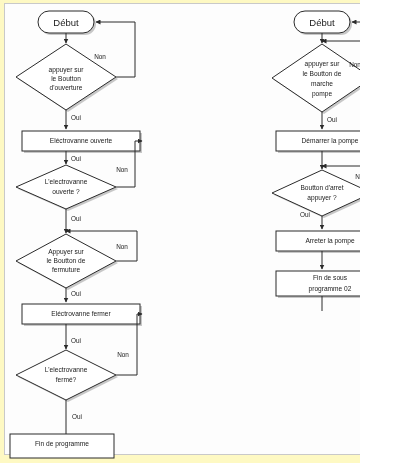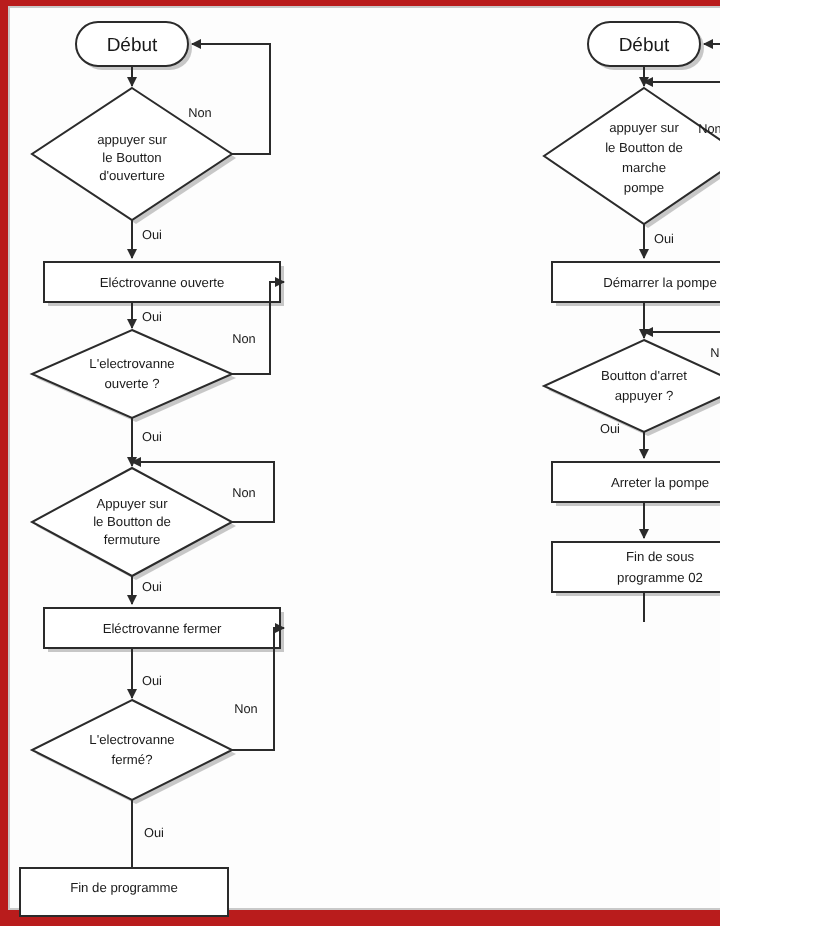--- a/index.html
+++ b/index.html
@@ -4,21 +4,21 @@
 <style>
   html, body {
     margin: 0;
     padding: 0;
     background: #ffffff;
   }
   #page {
     position: relative;
     width: 360px;
     height: 463px;
-    background: #b91c1c;
+    background: #fef9c3;
     overflow: hidden;
     font-family: "Liberation Sans", sans-serif;
   }
   #frame {
     position: absolute;
     left: 4px;
     top: 3px;
     width: 400px;
     height: 452px;
     border: 1px solid #c9c9c9;

